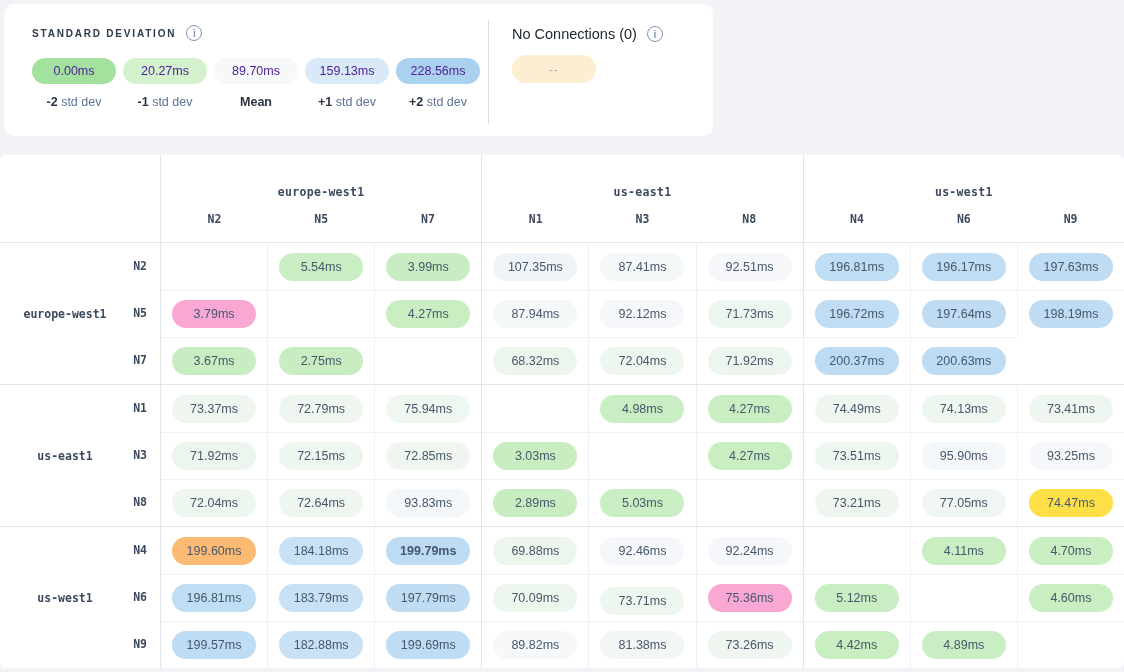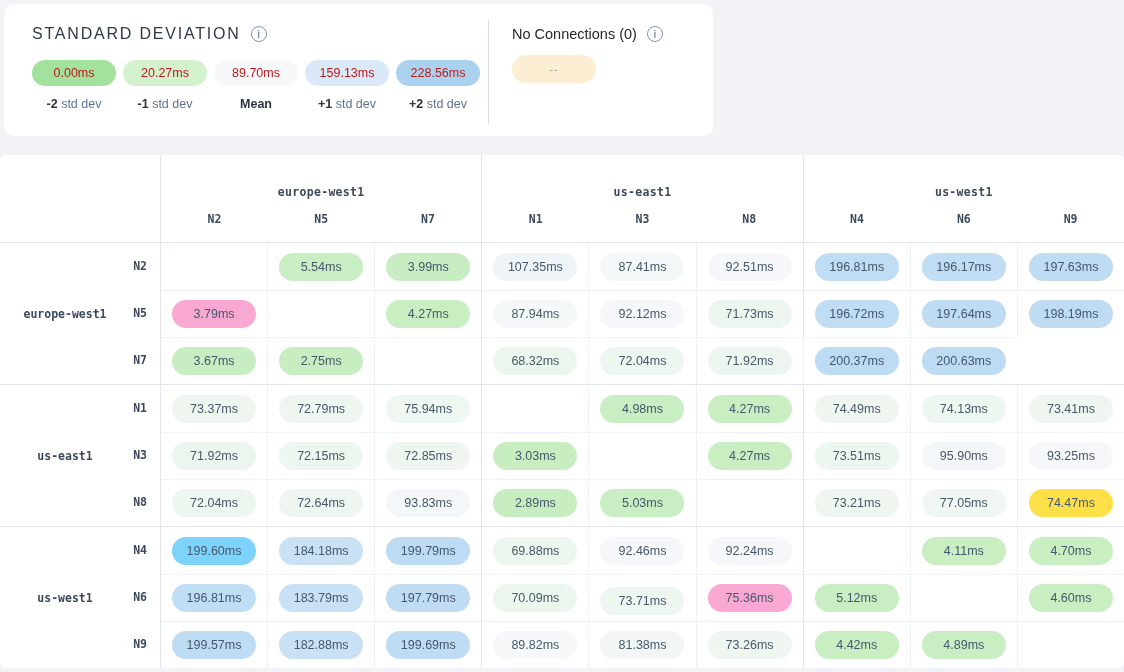--- a/index.html
+++ b/index.html
@@ -14,34 +14,34 @@
   
   .top-card {
     position:absolute; left:4px; top:4px;
     width:709px; height:132px;
     background:#ffffff; border-radius:10px;
     display:flex;
   }
   .legend-section { width:484px; padding:21px 0 0 28px; }
   .legend-header { display:flex; align-items:center; gap:10px; margin-bottom:17px; }
   .legend-title {
-    font-size:16px; font-weight:normal; letter-spacing:1.8px;
+    font-size:10px; font-weight:bold; letter-spacing:1.8px;
     color:#2d3a48;
   }
   .info-icon {
     width:16px; height:16px; border:1.4px solid #8294b0; border-radius:50%;
     color:#8294b0; font-size:10px; font-weight:bold;
     display:inline-flex; align-items:center; justify-content:center;
     cursor:pointer; flex:0 0 auto;
   }
   .legend-pills { display:flex; gap:7px; }
   .lpill {
     width:84px; height:26px; border-radius:13px;
     display:flex; align-items:center; justify-content:center;
-    font-size:12.5px; color:#b91c1c;
+    font-size:12.5px; color:#4c1d95;
   }
   .legend-labels { display:flex; gap:7px; margin-top:11px; }
   .llabel { width:84px; text-align:center; font-size:12.5px; color:#5d7196; }
   .llabel b { color:#2b3540; font-weight:bold; }
 
   .v-divider { width:1px; background:#d9dde4; margin:16px 0 12px 0; }
 
   .no-conn-section { padding:22px 0 0 23px; }
   .no-conn-header { display:flex; align-items:center; gap:10px; font-size:14.5px; color:#20282f; }
   .no-conn-pill {
@@ -319,27 +319,27 @@
         <div class="label-col">
           <div class="region-label mono">us-west1</div>
           <div class="node-labels">
             <div class="node-label mono">N4</div>
             <div class="node-label mono">N6</div>
             <div class="node-label mono">N9</div>
           </div>
         </div>
         <div class="cells">
           <div class="cell group-start">
-            <div class="pill" style="background: #7dd3fc;">199.60ms</div>
+            <div class="pill" style="background: #fdba74;">199.60ms</div>
           </div>
           <div class="cell">
             <div class="pill" style="background: rgb(200, 225, 245);">184.18ms</div>
           </div>
           <div class="cell">
-            <div class="pill" style="background: rgb(189, 220, 243);">199.79ms</div>
+            <div class="pill" style="background: rgb(189, 220, 243); font-weight: bold;">199.79ms</div>
           </div>
           <div class="cell group-start">
             <div class="pill" style="background: rgb(236, 246, 237);">69.88ms</div>
           </div>
           <div class="cell">
             <div class="pill" style="background: rgb(245, 247, 250);">92.46ms</div>
           </div>
           <div class="cell">
             <div class="pill" style="background: rgb(245, 247, 250);">92.24ms</div>
           </div>

